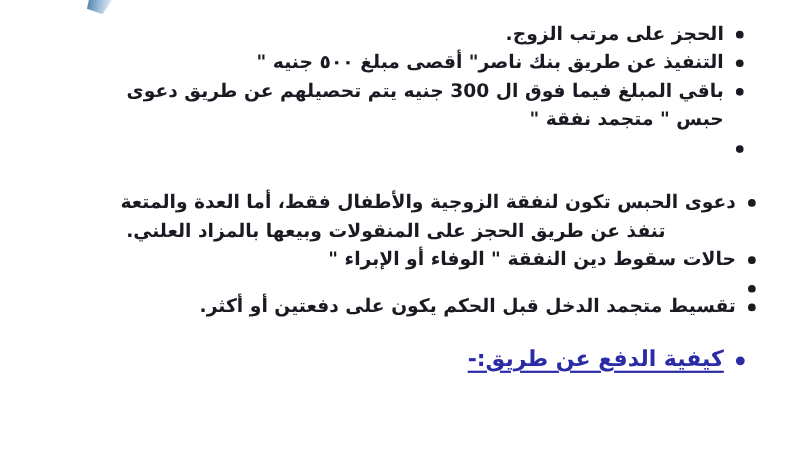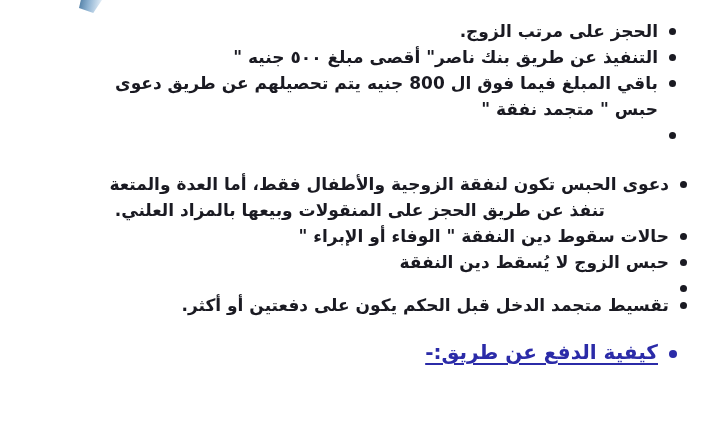--- a/index.html
+++ b/index.html
@@ -73,39 +73,35 @@
     <li class="li">
       <span class="dot"></span>
       <div class="li-text">الحجز على مرتب الزوج.</div>
     </li>
     <li class="li">
       <span class="dot"></span>
       <div class="li-text">التنفيذ عن طريق بنك ناصر" أقصى مبلغ ٥٠٠ جنيه "</div>
     </li>
     <li class="li">
       <span class="dot"></span>
-      <div class="li-text">باقي المبلغ فيما فوق ال 800 جنيه يتم تحصيلهم عن طريق دعوى حبس " متجمد نفقة "</div>
+      <div class="li-text">باقي المبلغ فيما فوق ال 300 جنيه يتم تحصيلهم عن طريق دعوى حبس " متجمد نفقة "</div>
     </li>
     <li class="li">
       <span class="dot"></span>
     </li>
   </ul>
 
   <ul class="sec2">
     <li class="li">
       <span class="dot"></span>
       <div class="li-text">دعوى الحبس تكون لنفقة الزوجية والأطفال فقط، أما العدة والمتعة تنفذ عن طريق الحجز على المنقولات وبيعها بالمزاد العلني.</div>
     </li>
     <li class="li">
       <span class="dot"></span>
       <div class="li-text">حالات سقوط دين النفقة " الوفاء أو الإبراء "</div>
-    </li>
-    <li class="li">
-      <span class="dot"></span>
-      <div class="li-text">حبس الزوج لا يُسقط دين النفقة</div>
     </li>
     <li class="li">
       <span class="dot"></span>
     </li>
     <li class="li">
       <span class="dot"></span>
       <div class="li-text">تقسيط متجمد الدخل قبل الحكم يكون على دفعتين أو أكثر.</div>
     </li>
   </ul>
 

